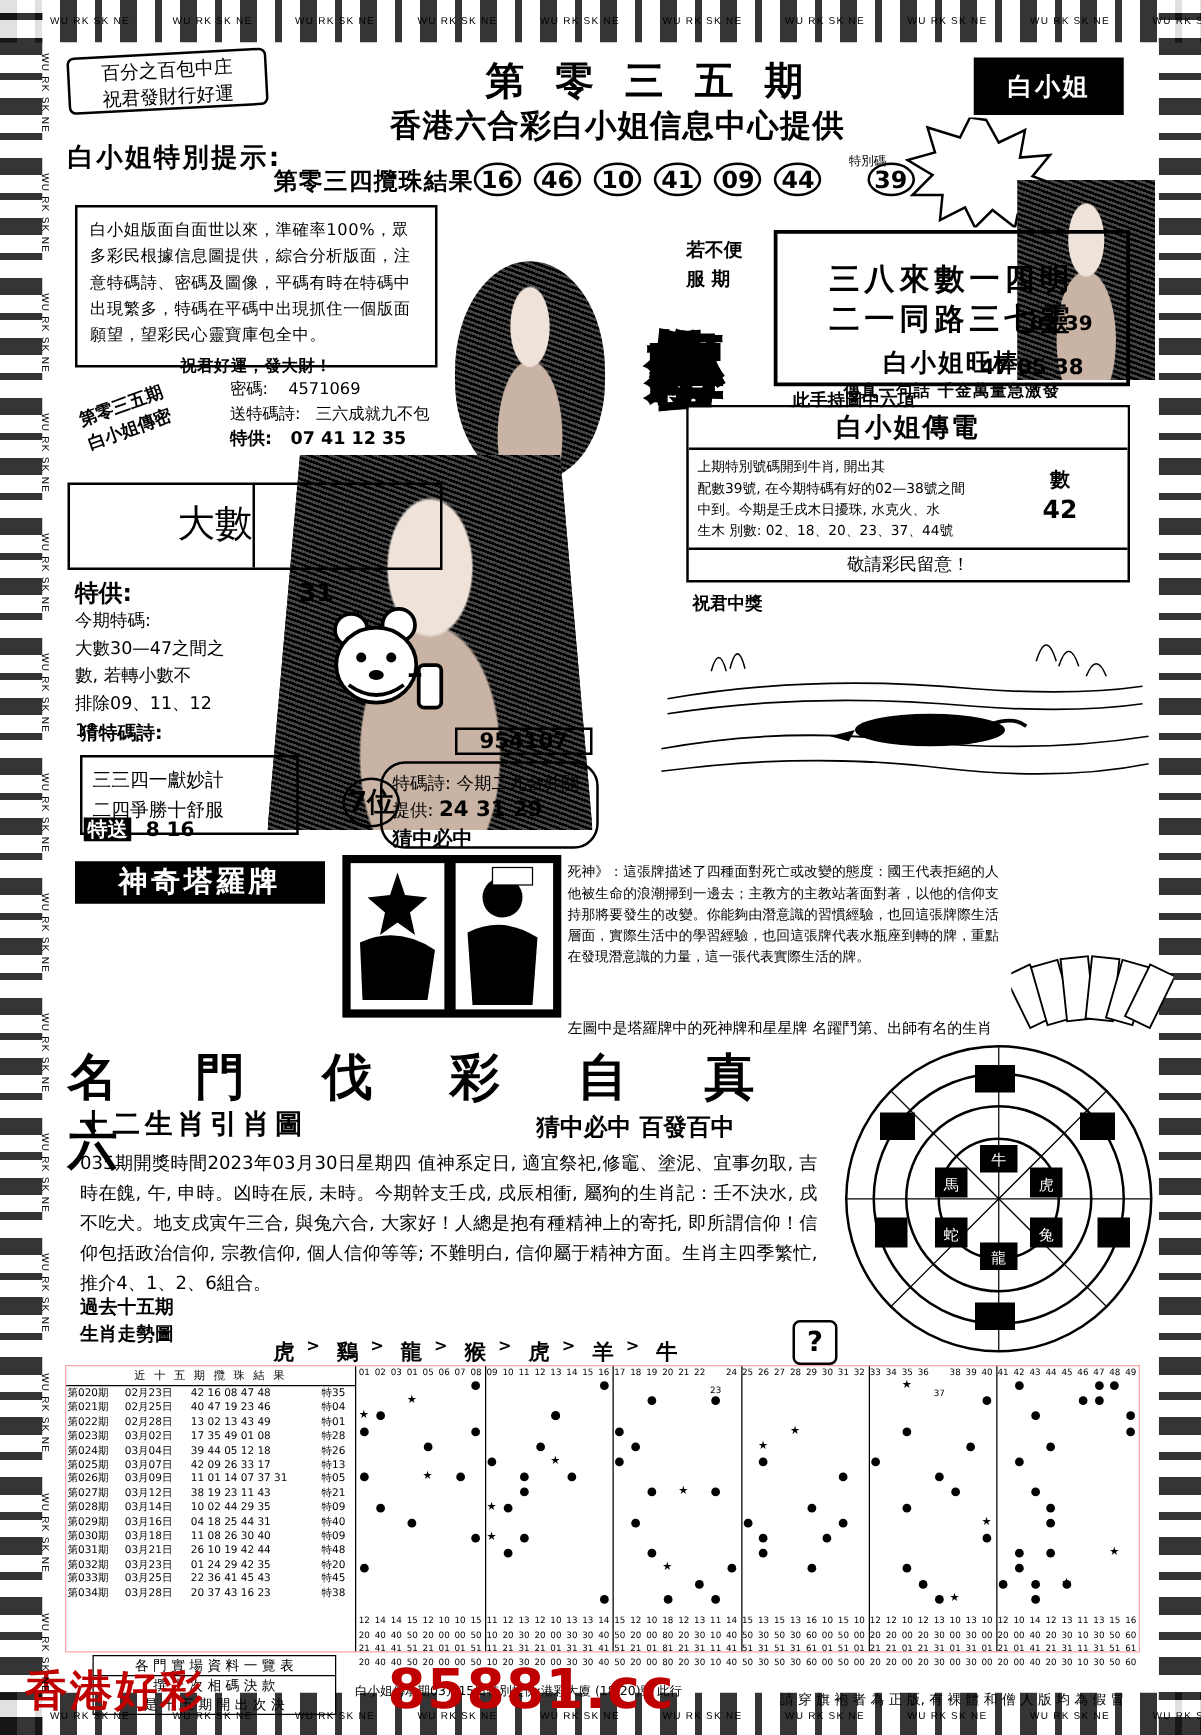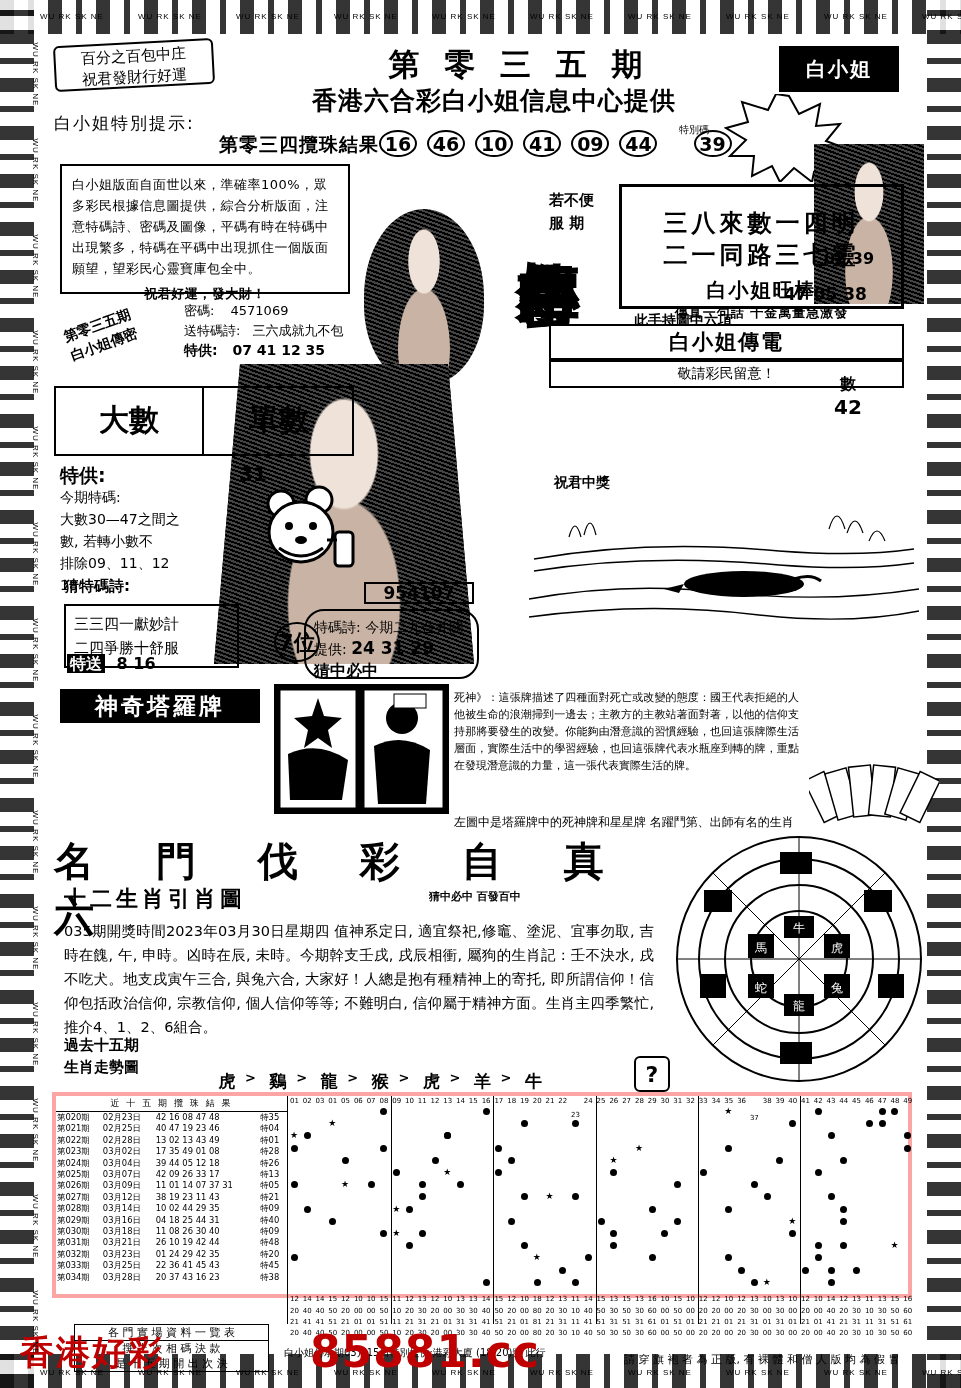--- a/index.html
+++ b/index.html
@@ -55,21 +55,21 @@
     left:20px; top:8px; width:160px; height:46px;
     border:2px solid #000; border-radius:6px;
     font-size:15px; line-height:21px; text-align:center; padding-top:2px;
     transform:rotate(-3deg);
   }
   #logo-box {
     left:745px; top:12px; width:120px; height:46px;
     background:#000; color:#fff; text-align:center;
     font-size:20px; font-weight:bold; line-height:46px; letter-spacing:2px;
   }
-  #tip-label { left:20px; top:78px; font-size:17px; font-weight:normal; letter-spacing:2px;}
+  #tip-label { left:20px; top:78px; font-size:21px; font-weight:bold; letter-spacing:2px;}
   #result-label { left:185px; top:98px; font-size:19px; font-weight:bold; letter-spacing:1px;}
   .ball {
     display:inline-block; width:38px; height:27px; border:2px solid #000;
     border-radius:50%; text-align:center; line-height:25px;
     font-size:19px; font-weight:bold; margin-right:5px;
   }
   #balls-row { left:345px; top:96px; }
   #special-note { left:645px; top:90px; font-size:10px; line-height:12px; width:34px;}
   
   #starburst {
@@ -101,21 +101,21 @@
     background-image:
       radial-gradient(ellipse at 50% 30%, #efe2d8 0 18%, transparent 19%),
       radial-gradient(ellipse at 50% 80%, #c8b3a4 0 30%, transparent 31%),
       repeating-linear-gradient(20deg,#000 0 2px,#444 2px 4px);
   }
   #lady-left { left:330px; top:175px; width:120px; height:175px; border-radius:50% 50% 45% 45%; }
   #lady-right { left:780px; top:110px; width:110px; height:160px; }
   #lady-big { left:180px; top:330px; width:260px; height:300px; }
   
   #panel-bigodd { left:20px; top:352px; width:300px; height:70px; border:2px solid #000; }
-  .halfcell { position:absolute; top:0; height:66px; text-align:center; font-size:30px; font-weight:bold; line-height:64px;}
+  .halfcell { position:absolute; top:0; height:66px; text-align:right; font-size:30px; font-weight:normal; line-height:64px;}
   #cell-big { left:0; width:148px; border-right:2px solid #000; }
   #cell-odd { left:150px; width:146px; }
   #offer-block { left:26px; top:430px; width:180px; font-size:15px; line-height:22px; }
   #offer-num { left:205px; top:428px; font-size:20px; font-weight:bold; }
   #poem-box { left:30px; top:570px; width:175px; border:2px solid #000; padding:6px 8px; font-size:15px; line-height:24px;}
   #poem-title { left:30px; top:543px; font-size:15px; font-weight:bold; }
   #send-line { left:33px; top:620px; font-size:16px; font-weight:bold; }
   
   #mouse { left:215px; top:440px; width:120px; height:120px; }
   
@@ -138,33 +138,33 @@
   #telegram-box { left:515px; top:290px; width:355px; border:2px solid #000; }
   #tg-title { background:#fff; text-align:center; font-size:21px; font-weight:bold; border-bottom:2px solid #000; padding:2px 0; letter-spacing:2px;}
   #tg-body { font-size:11px; line-height:17px; padding:5px 7px; }
   #tg-footer { text-align:center; font-size:14px; padding:3px 0; border-top:2px solid #000;}
   #right-stamp { left:800px; top:340px; font-size:16px; font-weight:bold; text-align:center; }
   #bless { left:520px; top:440px; font-size:14px; font-weight:bold; }
   #scene { left:495px; top:455px; width:390px; height:175px; }
   
   #mid-banner { left:20px; top:800px; width:600px; height:50px; }
   #mid-banner2 { left:30px; top:850px; width:320px; height:30px; }
-  #mid-right-tag { left:395px; top:855px; font-size:11px; font-weight:bold; }
+  #mid-right-tag { left:395px; top:855px; font-size:19px; font-weight:bold; }
   #article { left:30px; top:885px; width:590px; font-size:14.5px; line-height:24px; text-align:justify;}
   
   #wheel { left:640px; top:800px; width:250px; height:250px; }
   
   #zodiac-label { left:30px; top:1000px; width:105px; font-size:15px; font-weight:bold; line-height:22px;}
   .zrow { position:absolute; left:140px; width:480px; height:26px; }
   .zitem { display:inline-block; width:46px; text-align:center; font-size:17px; font-weight:bold; position:relative;}
   .zitem:after { content:">"; position:absolute; right:-6px; top:0; font-size:13px; color:#000;}
   .zitem.last:after { content:""; }
   #qmark { position:absolute; left:600px; top:1022px; width:36px; height:36px; border:2px solid #000; border-radius:6px; text-align:center; line-height:34px; font-size:22px; font-weight:bold;}
   
-  #tbl-wrap { left:18px; top:1058px; width:860px; height:206px; border:4px solid #fca5a5; }
+  #tbl-wrap { left:18px; top:1058px; width:860px; height:230px; border:1px solid #fca5a5; }
   #tbl-left { position:absolute; left:0; top:0; width:232px; height:228px; border-right:1px solid #000; }
   #tbl-head { font-size:9px; text-align:center; border-bottom:1px solid #000; padding:1px 0; letter-spacing:2px;}
   table.hist { border-collapse:collapse; width:100%; font-size:8.4px; }
   table.hist td { padding:0 1px; white-space:nowrap; line-height:11.4px;}
   .dotgrid { position:absolute; left:233px; top:0; width:626px; height:228px; }
   .dotnum { position:absolute; font-size:7px; }
   .dot { position:absolute; width:7px; height:7px; background:#000; border-radius:50%; }
   .star { position:absolute; font-size:9px; line-height:9px; }
   
   #foot-box { left:40px; top:1290px; width:195px; border:1px solid #000; text-align:center; font-size:11px; line-height:15px;}
@@ -235,21 +235,20 @@
 白小姐傳密</div>
 
     <div class="abs photo" id="lady-left"></div>
     <div class="abs photo" id="lady-right"></div>
     <div class="abs photo" id="lady-big" style="clip-path:polygon(10% 0,90% 0,100% 100%,0 100%);"></div>
 
     <div class="abs cn vert" id="big-vertical">白小姐傳密</div>
 
     <div class="abs" id="panel-bigodd">
       <div class="halfcell cn" id="cell-big">大數</div>
-      <div class="halfcell cn" id="cell-odd">單數</div>
     </div>
 
     <div class="abs cn" id="offer-block">
       <div style="font-size:19px;font-weight:bold;">特供:</div>
       <div style="white-space:pre-line;font-size:14px;">今期特碼:
 大數30—47之間之
 數, 若轉小數不
 排除09、11、12
 18</div>
     </div>
@@ -299,20 +298,24 @@
       <div id="rt-line3">白小姐旺棒</div>
       <div id="rt-line4" style="font-size:13px;">傳真一句話  千金萬量急激發</div>
       <div style="font-size:21px;font-weight:bold;padding-left:6px;">特碼提供:</div>
     </div>
     <div class="abs cn bold" style="left:790px;top:215px;font-size:16px;">02  39</div>
     <div class="abs cn bold" style="left:750px;top:250px;font-size:17px;">47  05  38</div>
     <div class="abs cn" style="left:600px;top:278px;font-size:14px;font-weight:bold;">此手持圖中六項</div>
 
     <div class="abs" id="telegram-box">
       <div id="tg-title">白小姐傳電</div>
+      <div id="tg-body" style="white-space:pre-line;">上期特別號碼開到牛肖, 開出其
+配數39號, 在今期特碼有好的02—38號之間
+中到。今期是壬戌木日擾珠, 水克火、水
+生木 別數: 02、18、20、23、37、44號</div>
       <div id="tg-footer">敬請彩民留意！</div>
     </div>
     <div class="abs cn" id="right-stamp">
       <div>數</div>
       <div style="font-size:20px;">42</div>
     </div>
     <div class="abs cn" id="bless">祝君中獎</div>
 
     <svg class="abs" id="scene" viewBox="0 0 390 175">
       <path d="M5 70 Q120 50 250 62 Q330 68 385 60" fill="none" stroke="#000" stroke-width="1.4"></path>

